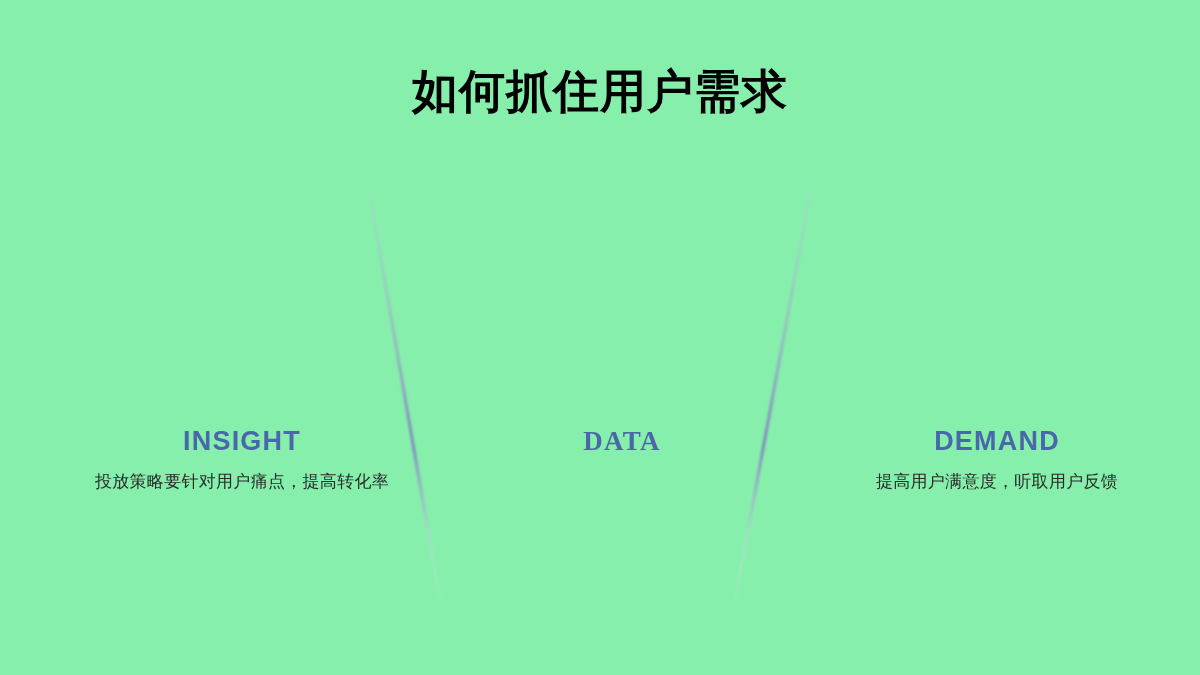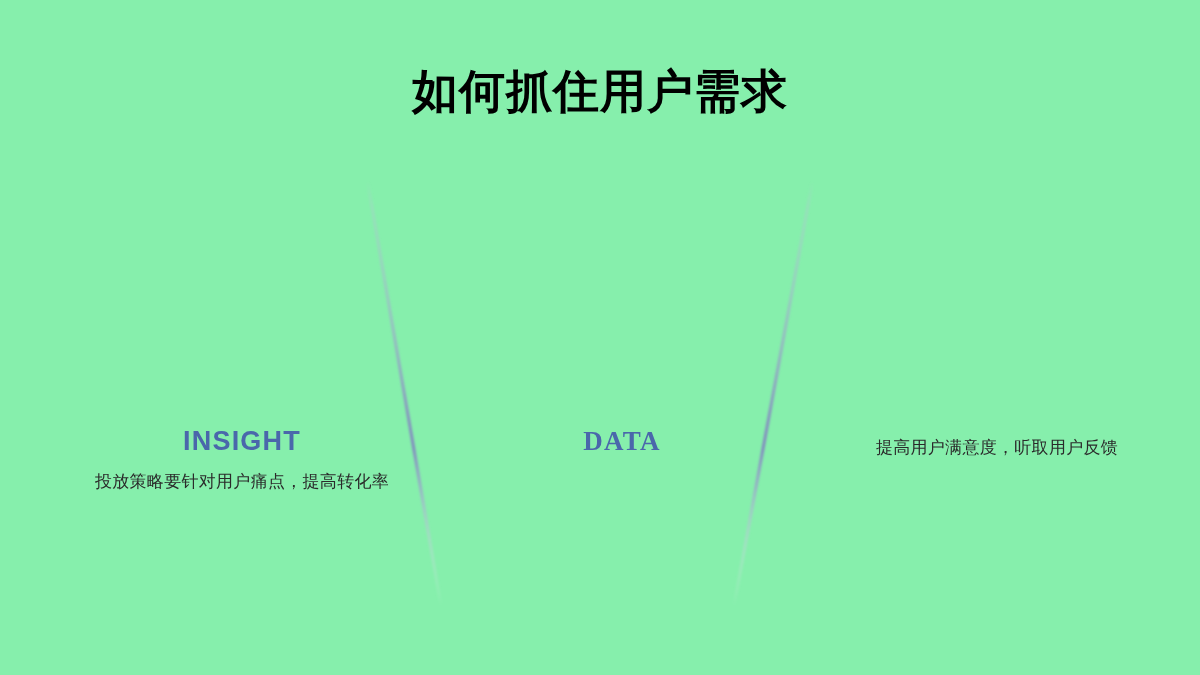--- a/index.html
+++ b/index.html
@@ -134,18 +134,19 @@
     <div class="column column-insight">
       <div class="column-heading">INSIGHT</div>
       <div class="column-desc">投放策略要针对用户痛点，提高转化率</div>
     </div>
 
     <div class="column column-data">
       <div class="column-heading">DATA</div>
     </div>
 
     <div class="column column-demand">
+      <div class="column-heading">DEMAND</div>
       <div class="column-desc">提高用户满意度，听取用户反馈</div>
     </div>
 
   </div>
 
 </div>
 
 </body></html>

